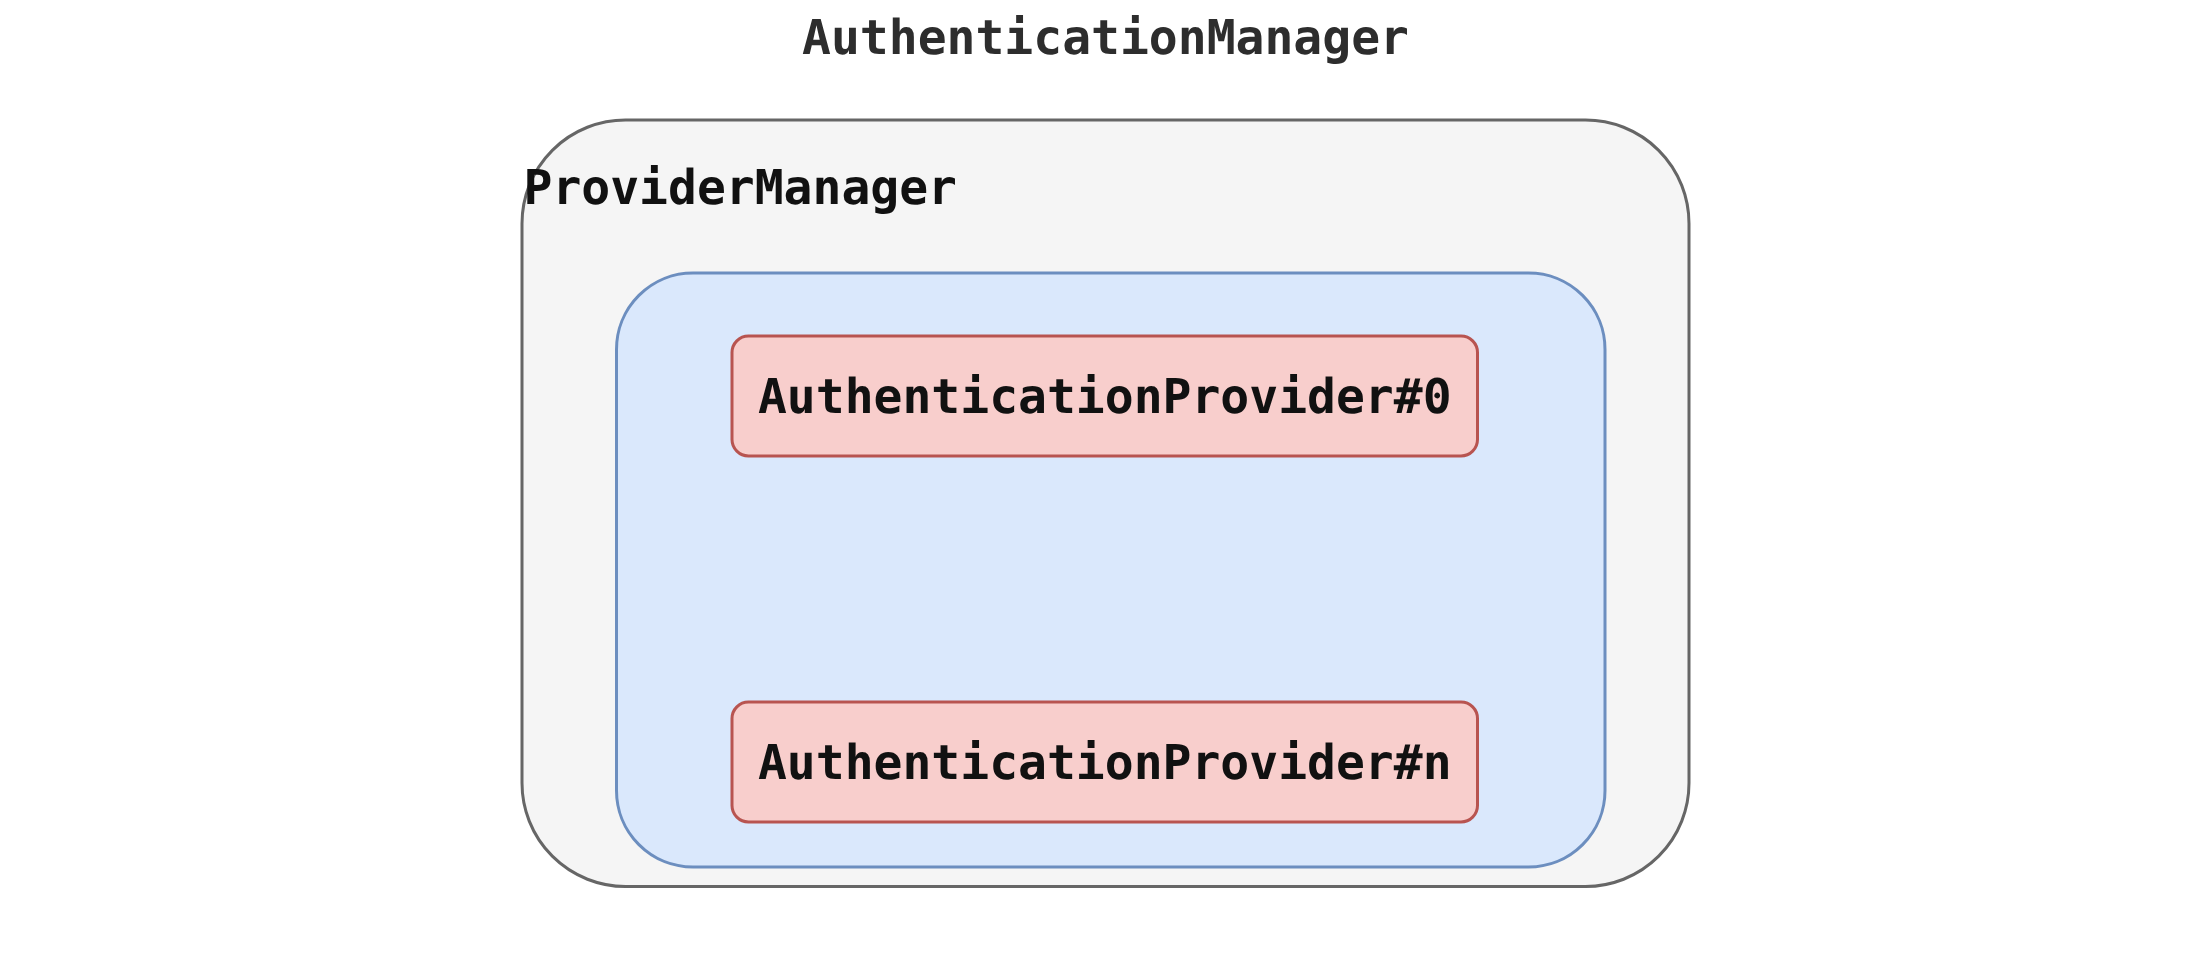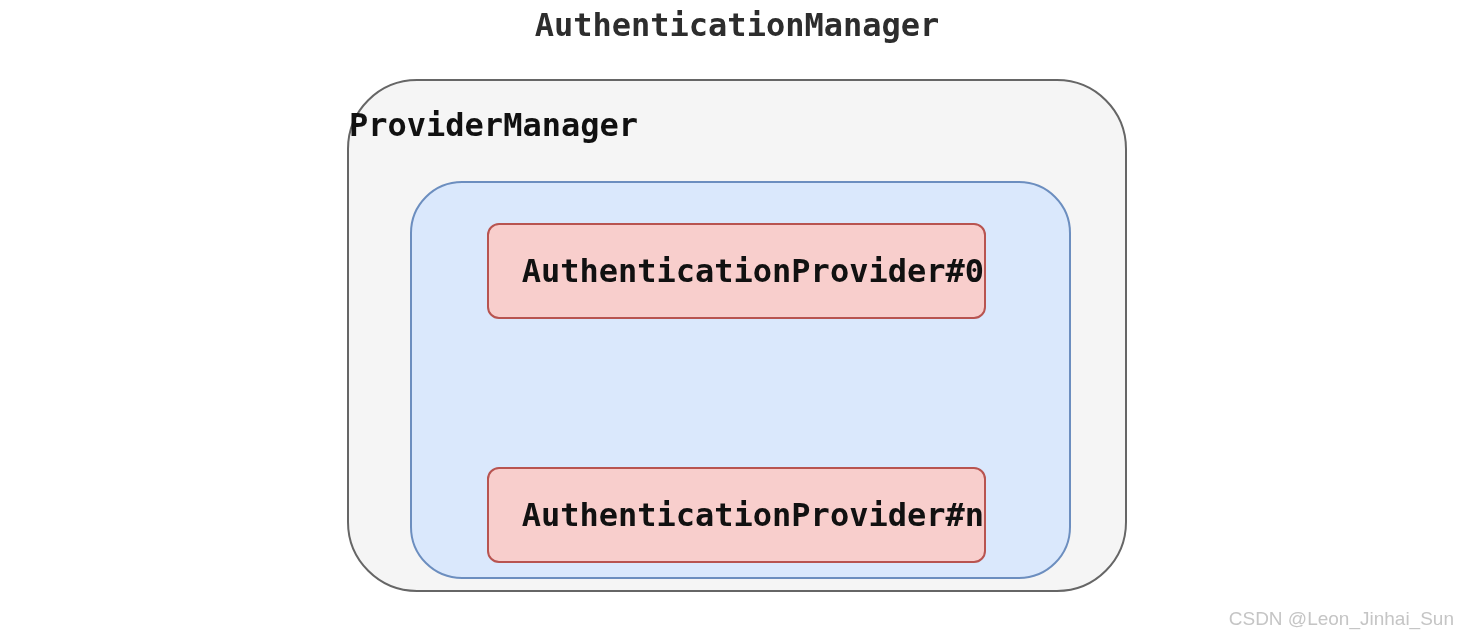--- a/index.html
+++ b/index.html
@@ -65,27 +65,27 @@
     width: 661px;
     height: 398px;
     background: var(--inner_fill);
     border: 2px solid var(--inner_border);
     border-radius: 52px;
   }
   .provider {
     position: absolute;
     left: 75px;
     width: 499px;
-    height: 96px;
+    height: 82px;
     background: var(--provider_fill);
     border: 2px solid var(--provider_border);
     border-radius: 12px;
     display: flex;
     align-items: center;
-    justify-content: flex-end;
+    justify-content: center;
   }
   .provider span {
     font-size: 32px;
     font-weight: bold;
     color: var(--label_text);
     white-space: nowrap;
   }
   .provider-0 { top: 40px; }
   .provider-1 { top: 155px; }
   .provider-n { top: 268px; margin-top: 16px; }
@@ -117,15 +117,14 @@
       </div>
 
 
       <div class="provider provider-n">
         <span>AuthenticationProvider#n</span>
       </div>
 
     </div>
   </div>
 
-  <div class="watermark">CSDN @Leon_Jinhai_Sun</div>
 
 </div>
 
 </body></html>

